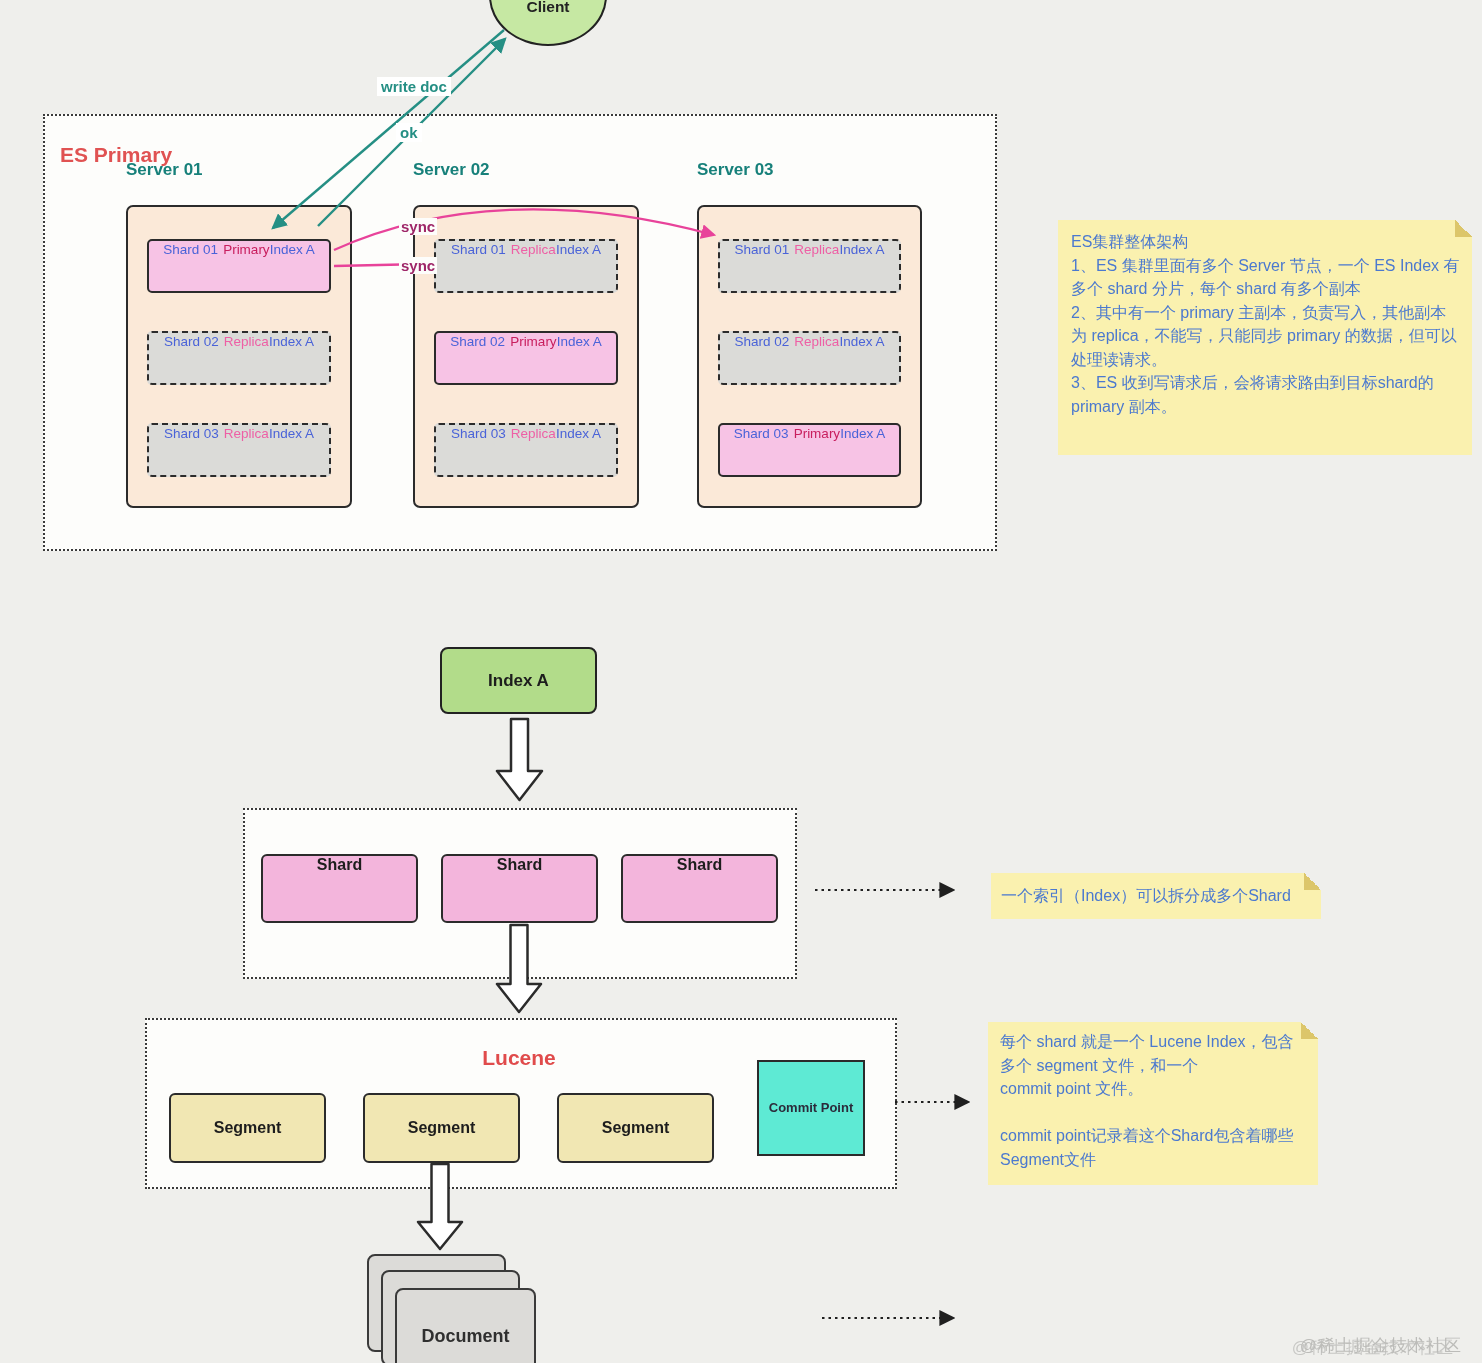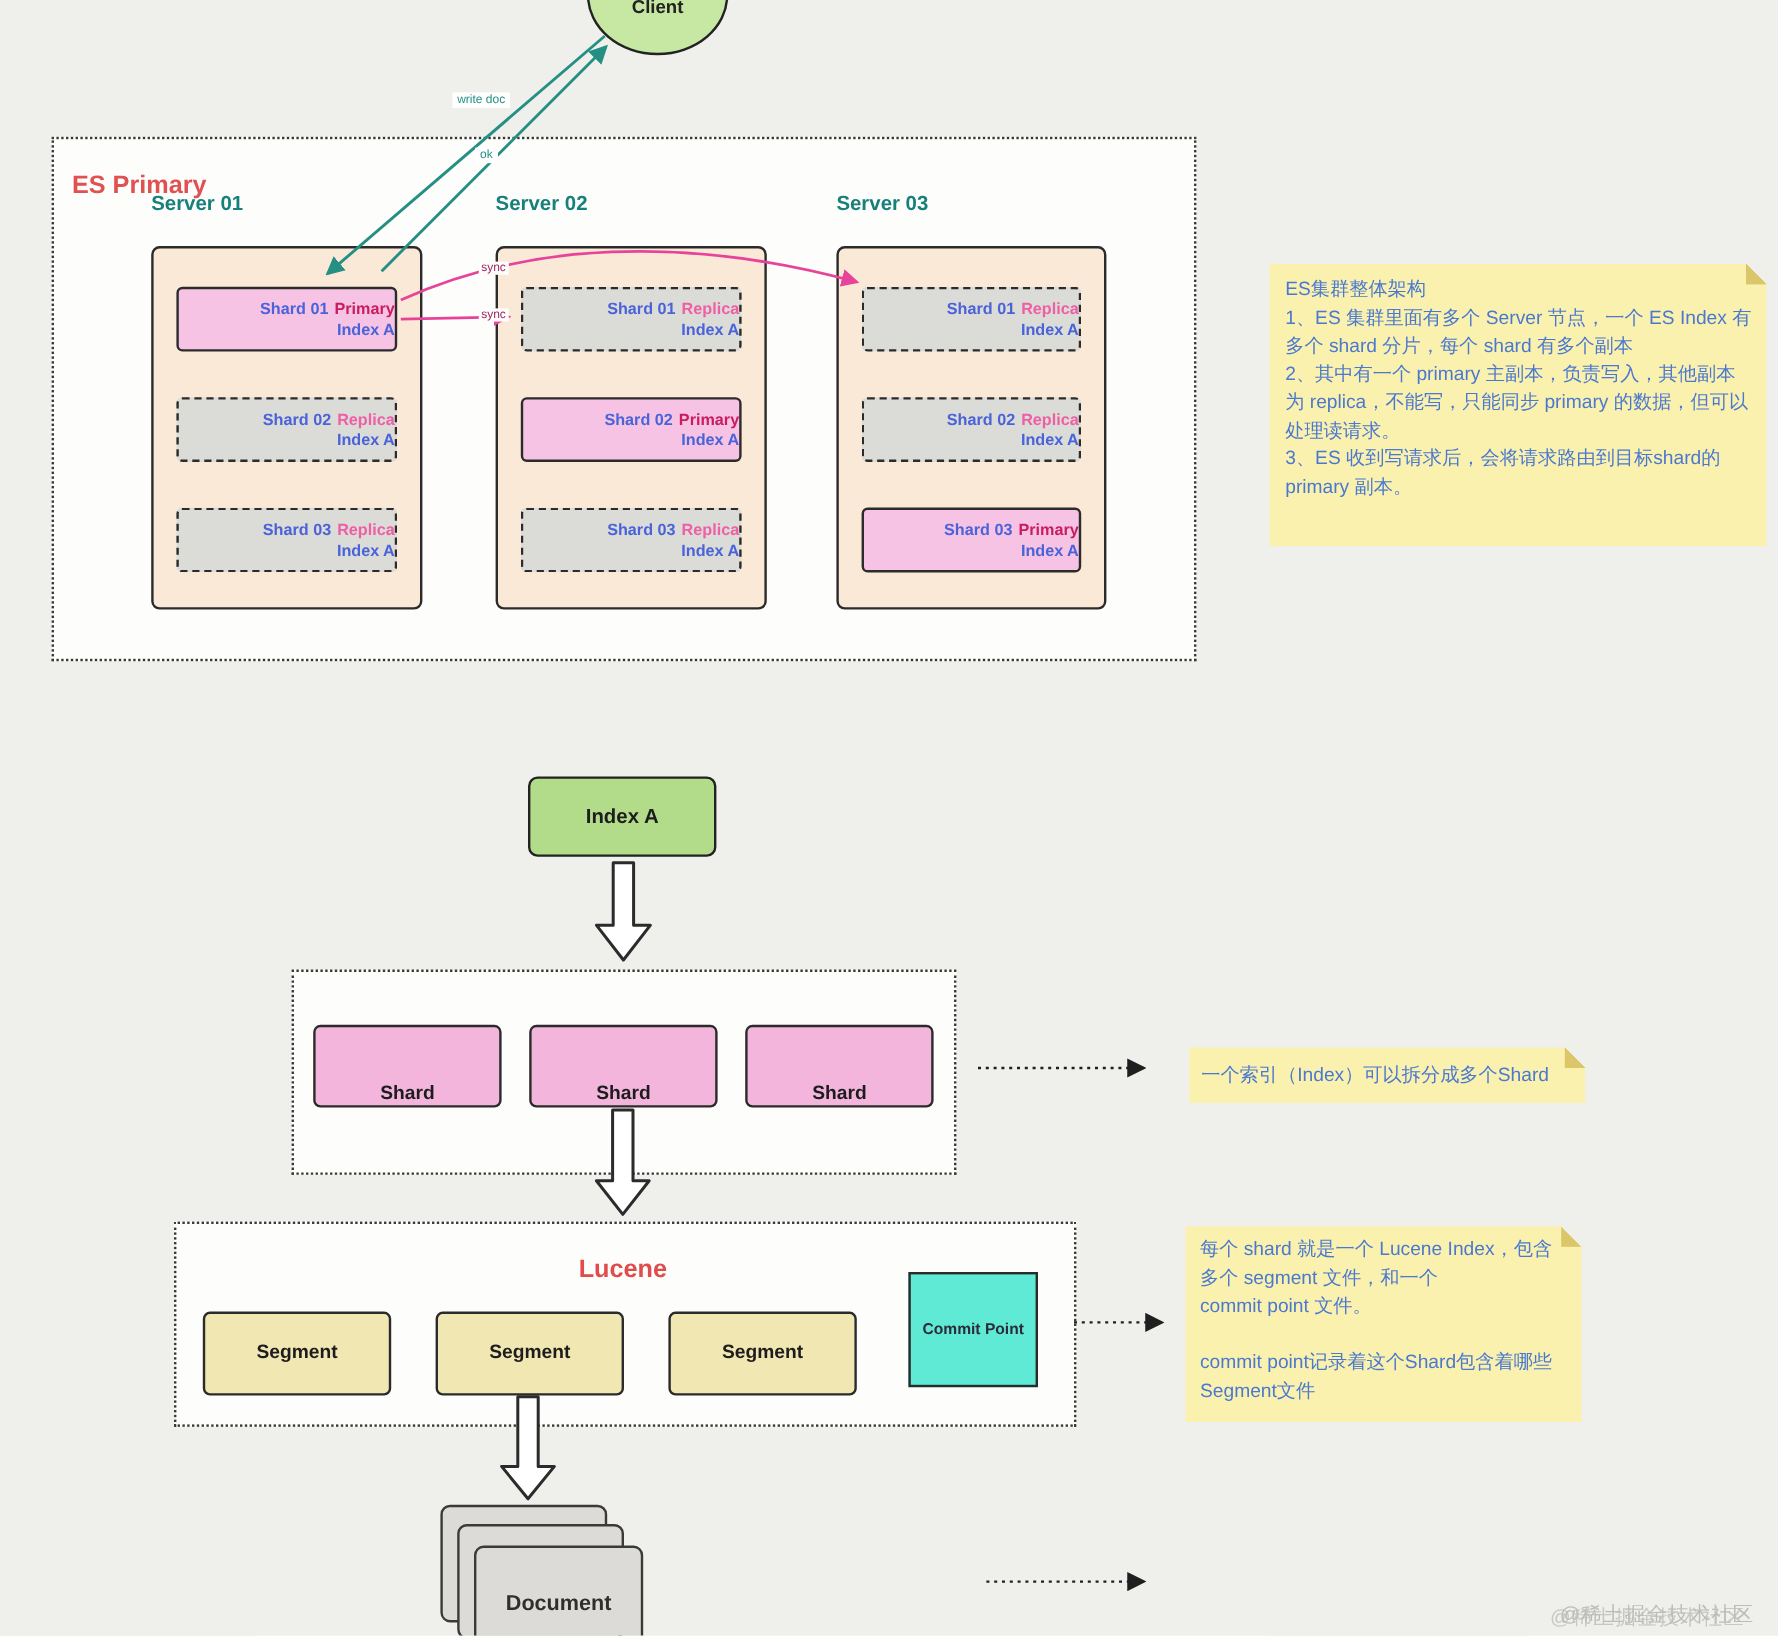--- a/index.html
+++ b/index.html
@@ -8,57 +8,57 @@
 
   
   .cluster-box{position:absolute;left:43px;top:114px;width:950px;height:433px;
     border:2px dotted #3a3a3a;background:#fdfdfb;}
   .cluster-title{position:absolute;left:60px;top:143px;font-size:21px;font-weight:bold;color:#e05252;}
   .server{position:absolute;top:160px;width:226px;}
   .server-label{height:20px;text-align:left;font-size:17px;font-weight:bold;color:#17807a;}
   .server-body{position:relative;margin-top:25px;height:303px;background:#fbe9d8;
     border:2px solid #2b2b2b;border-radius:7px;box-sizing:border-box;}
   .shard-box{position:absolute;left:19px;right:19px;height:54px;border-radius:5px;
-    box-sizing:border-box;display:flex;flex-direction:column;justify-content:center;
-    text-align:right;font-size:13.5px;font-weight:bold;line-height:17px;}
+    box-sizing:border-box;display:flex;flex-direction:row;justify-content:center;
+    text-align:left;font-size:13.5px;font-weight:normal;line-height:17px;}
   .shard-box.primary{background:#f7c3e5;border:2px solid #2b2b2b;}
   .shard-box.replica{background:#dbdbd8;border:2px dashed #2b2b2b;}
   .t-blue{color:#4a63d8;}
   .t-primary{color:#c81e5e;}
   .t-replica{color:#ee5fa5;}
   .shard-top{top:32px;} .shard-mid{top:124px;} .shard-bot{top:216px;}
   .shard-line span + span{margin-left:5px;}
 
   
   .client{position:absolute;left:489px;top:-54px;width:118px;height:100px;background:#c6e8a3;
     border:2.5px solid #222;border-radius:50%;box-sizing:border-box;
     display:flex;justify-content:center;align-items:flex-end;z-index:5;}
   .client span{margin-bottom:28px;font-size:15.5px;font-weight:bold;color:#222;}
 
   
-  .float-label{position:absolute;z-index:60;font-weight:normal;font-size:10px;}
+  .float-label{position:absolute;z-index:60;font-weight:bold;font-size:15px;}
   .lbl-teal{color:#258f84;background:#ffffff;padding:1px 4px;}
   .lbl-sync{color:#9e2668;background:#fdfdfb;padding:0 2px;margin-left:44px;}
 
   
   .note{position:absolute;background:#faf1af;color:#4b79cf;font-size:16px;z-index:4;}
   .note::after{content:"";position:absolute;top:0;right:0;width:17px;height:17px;
     background:linear-gradient(225deg,#efefec 0 50%,#dcc66a 50% 100%);}
   .note-line{min-height:23.5px;line-height:23.5px;white-space:nowrap;}
   .note-single{display:flex;align-items:center;padding-left:10px;box-sizing:border-box;}
 
   
   .index-a{position:absolute;left:440px;top:647px;width:157px;height:67px;background:#b2dc8a;
     border:2.5px solid #222;border-radius:8px;box-sizing:border-box;display:flex;
     align-items:center;justify-content:center;font-size:17px;font-weight:bold;color:#1d1d1d;}
   .shard-container{position:absolute;left:243px;top:808px;width:550px;height:167px;
     border:2px dotted #3a3a3a;background:#fdfdfb;}
   .pink-shard{position:absolute;top:854px;width:157px;height:69px;background:#f3b5dc;
     border:2px solid #2b2b2b;border-radius:6px;box-sizing:border-box;display:flex;
-    align-items:flex-end;justify-content:center;font-size:16px;font-weight:bold;color:#1d1d1d;z-index:5;}
+    align-items:flex-start;justify-content:center;font-size:16px;font-weight:bold;color:#1d1d1d;z-index:5;}
 
   
   .lucene-box{position:absolute;left:145px;top:1018px;width:748px;height:167px;
     border:2px dotted #3a3a3a;background:#fdfdfb;}
   .lucene-title{position:absolute;left:145px;top:1046px;width:748px;text-align:center;
     font-size:21px;font-weight:bold;color:#e04b4b;}
   .segment{position:absolute;top:1093px;width:157px;height:70px;background:#f1e7b3;
     border:2px solid #2b2b2b;border-radius:6px;box-sizing:border-box;display:flex;
     align-items:center;justify-content:center;font-size:16px;font-weight:bold;color:#1d1d1d;z-index:5;}
   .commit-point{position:absolute;left:757px;top:1060px;width:108px;height:96px;background:#5eead4;

